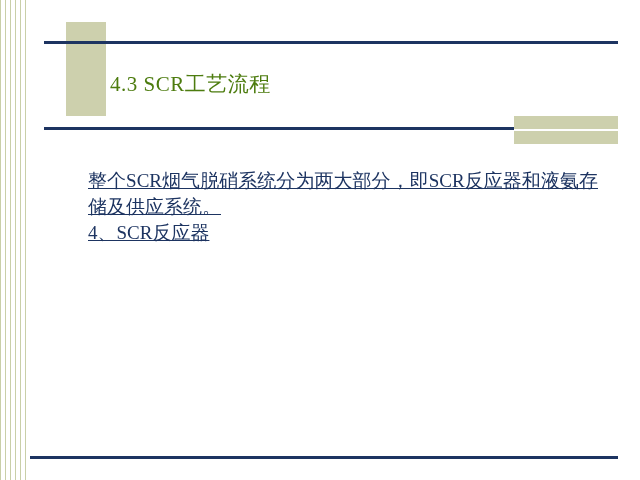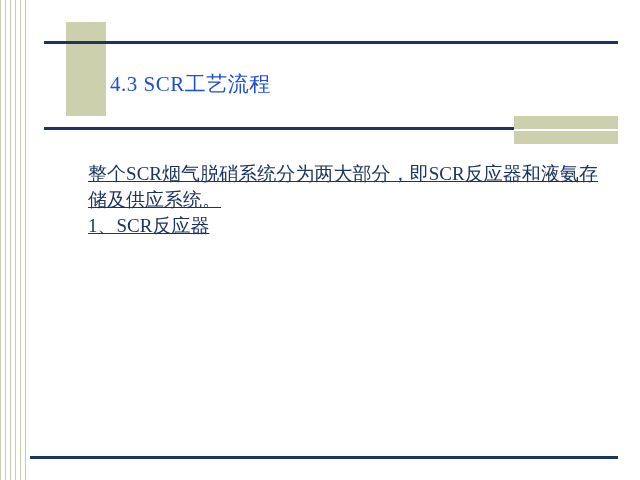--- a/index.html
+++ b/index.html
@@ -76,30 +76,30 @@
     width: 588px;
     height: 3px;
   }
 
   
   #slide-title {
     position: absolute;
     left: 110px;
     top: 70px;
     font-size: 21px;
-    color: #1d4ed8;
+    color: #4d7c0f;
     letter-spacing: 0.5px;
     white-space: nowrap;
   }
 
   
   #body-text {
     position: absolute;
     left: 88px;
-    top: 161px;
+    top: 168px;
     width: 510px;
     color: #1d3461;
     font-size: 19px;
     line-height: 26px;
   }
   .para {
     margin: 0 0 0 0;
     text-align: justify;
   }
   .underline {
@@ -118,16 +118,16 @@
   <div class="olive-block" id="olive-right-lower"></div>
 
   <div class="navy-rule" id="rule-top"></div>
   <div class="navy-rule" id="rule-under-title"></div>
   <div class="navy-rule" id="rule-bottom"></div>
 
   <div id="slide-title">4.3 SCR工艺流程</div>
 
   <div id="body-text">
     <p class="para underline">整个SCR烟气脱硝系统分为两大部分，即SCR反应器和液氨存储及供应系统。</p>
-    <p class="para underline">1、SCR反应器</p>
+    <p class="para underline">4、SCR反应器</p>
   </div>
 
 </div>
 
 </body></html>

